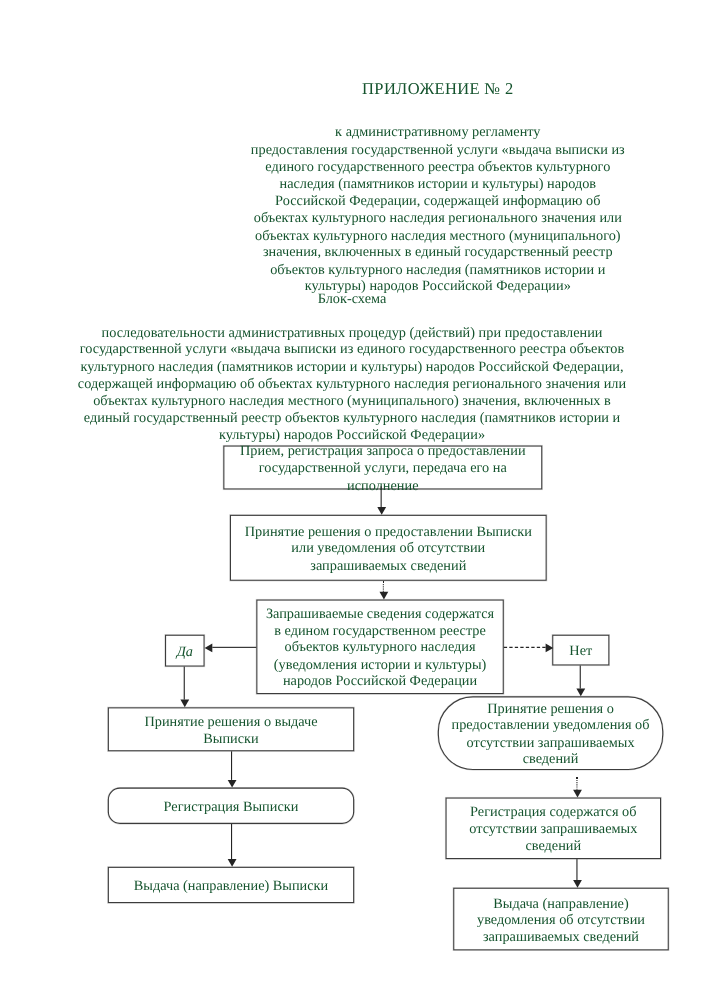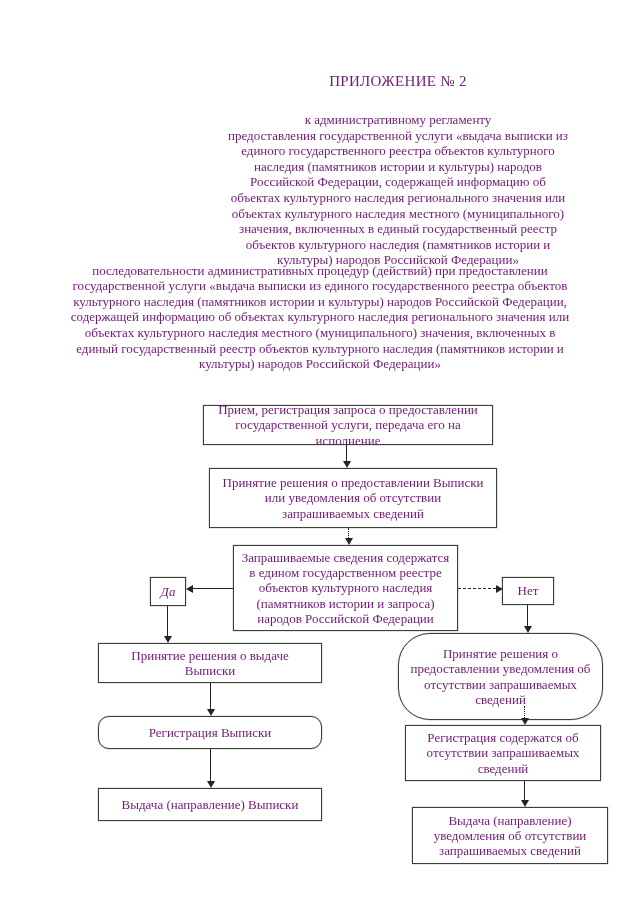--- a/index.html
+++ b/index.html
@@ -2,21 +2,21 @@
 <html><head>
 <meta charset="utf-8">
 <style>
   html, body { margin:0; padding:0; background:#ffffff; }
   .page {
     position: relative;
     width: 640px;
     height: 905px;
     background: #ffffff;
     font-family: "Liberation Serif", "DejaVu Serif", serif;
-    color: #701a75;
+    color: #14532d;
     overflow: hidden;
   }
   .centered { text-align: center; white-space: pre-line; }
 
   .appendix-block {
     position: absolute;
     top: 55px; left: 178px; width: 440px;
   }
   .appendix-title { font-size: 15px; margin-bottom: 4px; letter-spacing: .3px; }
   .appendix-lines { font-size: 13px; line-height: 15.6px; }
@@ -88,21 +88,21 @@
 
   
   #n-reception       { left:203px; top:405px; width:290px; height:40px; }
   #n-decision        { left:209px; top:468px; width:288px; height:60px;text-align:center; }
   #n-registry-check  { left:233px; top:545px; width:225px; height:86px; }
   #n-yes             { left:150px; top:577px; width:36px;  height:29px;font-style:italic; }
   #n-no              { left:502px; top:577px; width:52px;  height:28px; }
   #n-issue-decision  { left:98px;  top:643px; width:224px; height:40px; }
   #n-extract-reg     { left:98px;  top:716px; width:224px; height:33px;border-radius:11px; }
   #n-extract-issue   { left:98px;  top:788px; width:224px; height:33px; }
-  #n-absence-decision{ left:398px; top:633px; width:205px; height:87px;border-radius:32px; }
+  #n-absence-decision{ left:398px; top:633px; width:205px; height:67px;border-radius:32px; }
   #n-absence-reg     { left:405px; top:725px; width:196px; height:56px; }
   #n-absence-issue   { left:412px; top:807px; width:196px; height:57px; }
 
   
   #a-top        { left:346px; top:442px; height:19px; }
   #a-mid-dotted { left:348px; top:528px; height:10px; }
   #a-yes-h      { left:193px; top:588px; width:40px; }
   #a-no-h       { left:458px; top:588px; width:38px; }
   #a-yes-v      { left:167px; top:606px; height:30px; }
   #a-no-v       { left:527px; top:605px; height:21px; }
@@ -124,39 +124,40 @@
 наследия (памятников истории и культуры) народов
 Российской Федерации, содержащей информацию об
 объектах культурного наследия регионального значения или
 объектах культурного наследия местного (муниципального)
 значения, включенных в единый государственный реестр
 объектов культурного наследия (памятников истории и
 культуры) народов Российской Федерации»</div>
   </div>
 
   <div class="schema-block centered">
+    <div>Блок-схема</div>
     <div>последовательности административных процедур (действий) при предоставлении
 государственной услуги «выдача выписки из единого государственного реестра объектов
 культурного наследия (памятников истории и культуры) народов Российской Федерации,
 содержащей информацию об объектах культурного наследия регионального значения или
 объектах культурного наследия местного (муниципального) значения, включенных в
 единый государственный реестр объектов культурного наследия (памятников истории и
 культуры) народов Российской Федерации»</div>
   </div>
 
   <div class="flow-node" id="n-reception">Прием, регистрация запроса о предоставлении
 государственной услуги, передача его на
 исполнение</div>
   <div class="flow-node" id="n-decision">Принятие решения о предоставлении Выписки
 или уведомления об отсутствии
 запрашиваемых сведений</div>
   <div class="flow-node" id="n-registry-check">Запрашиваемые сведения содержатся
 в едином государственном реестре
 объектов культурного наследия
-(памятников истории и запроса)
+(уведомления истории и культуры)
 народов Российской Федерации</div>
   <div class="flow-node" id="n-yes">Да</div>
   <div class="flow-node" id="n-no">Нет</div>
   <div class="flow-node" id="n-issue-decision">Принятие решения о выдаче
 Выписки</div>
   <div class="flow-node" id="n-extract-reg">Регистрация Выписки</div>
   <div class="flow-node" id="n-extract-issue">Выдача (направление) Выписки</div>
   <div class="flow-node" id="n-absence-decision">Принятие решения о
 предоставлении уведомления об
 отсутствии запрашиваемых

